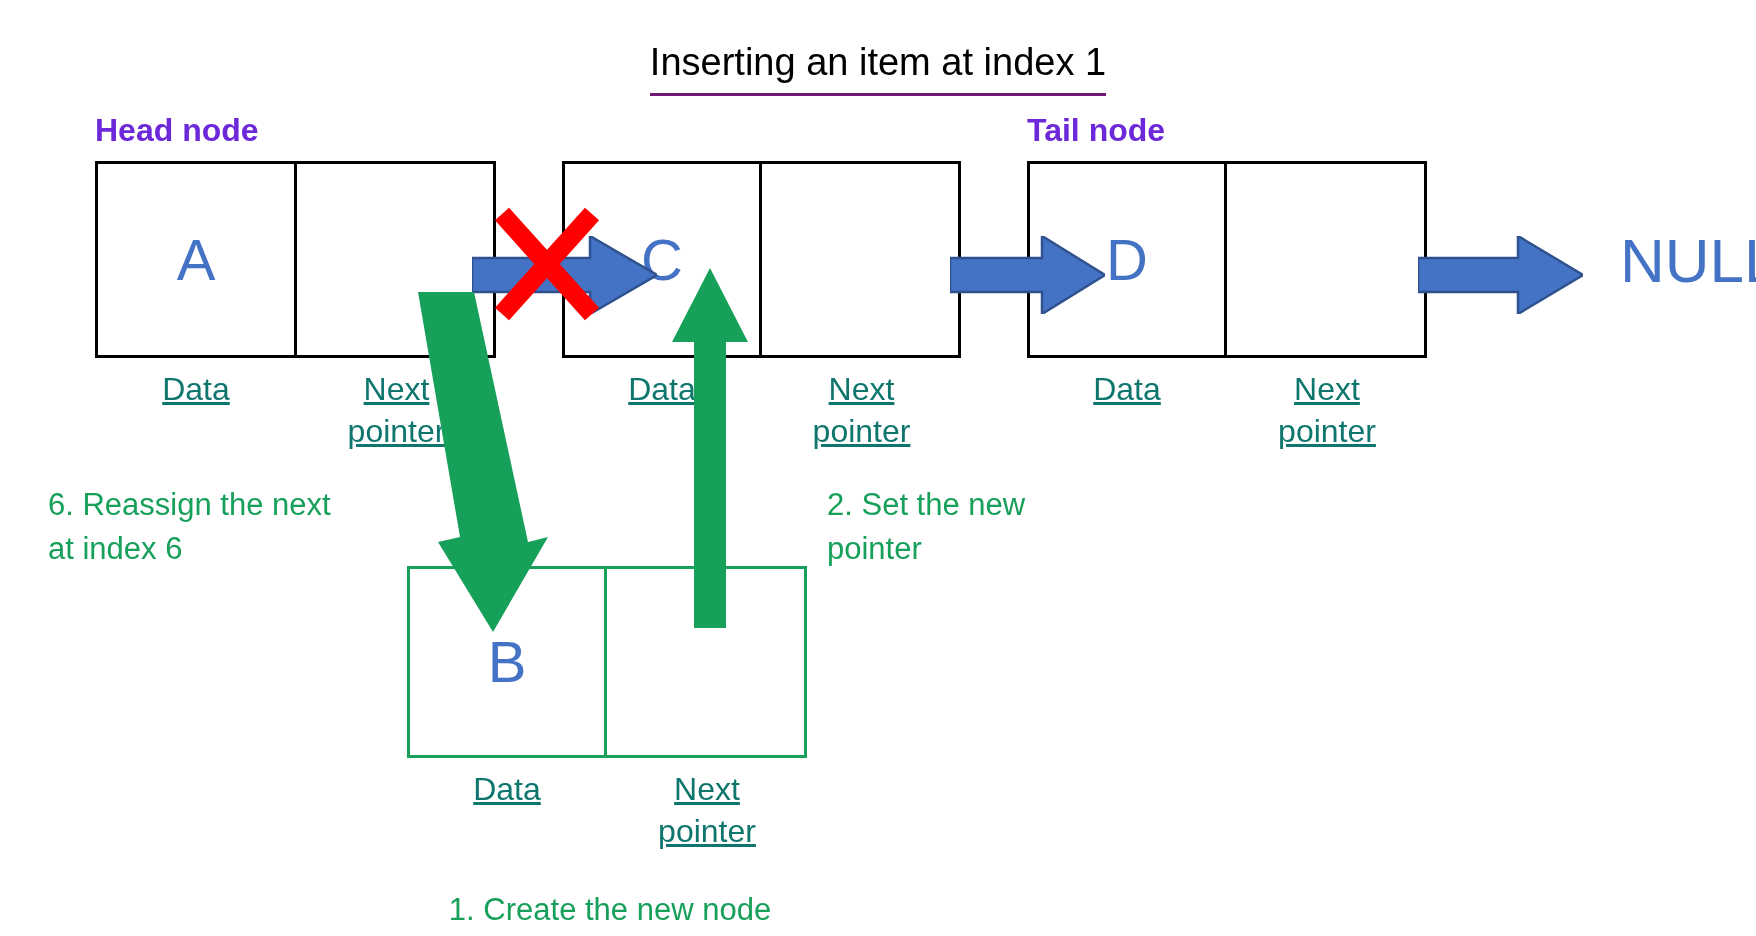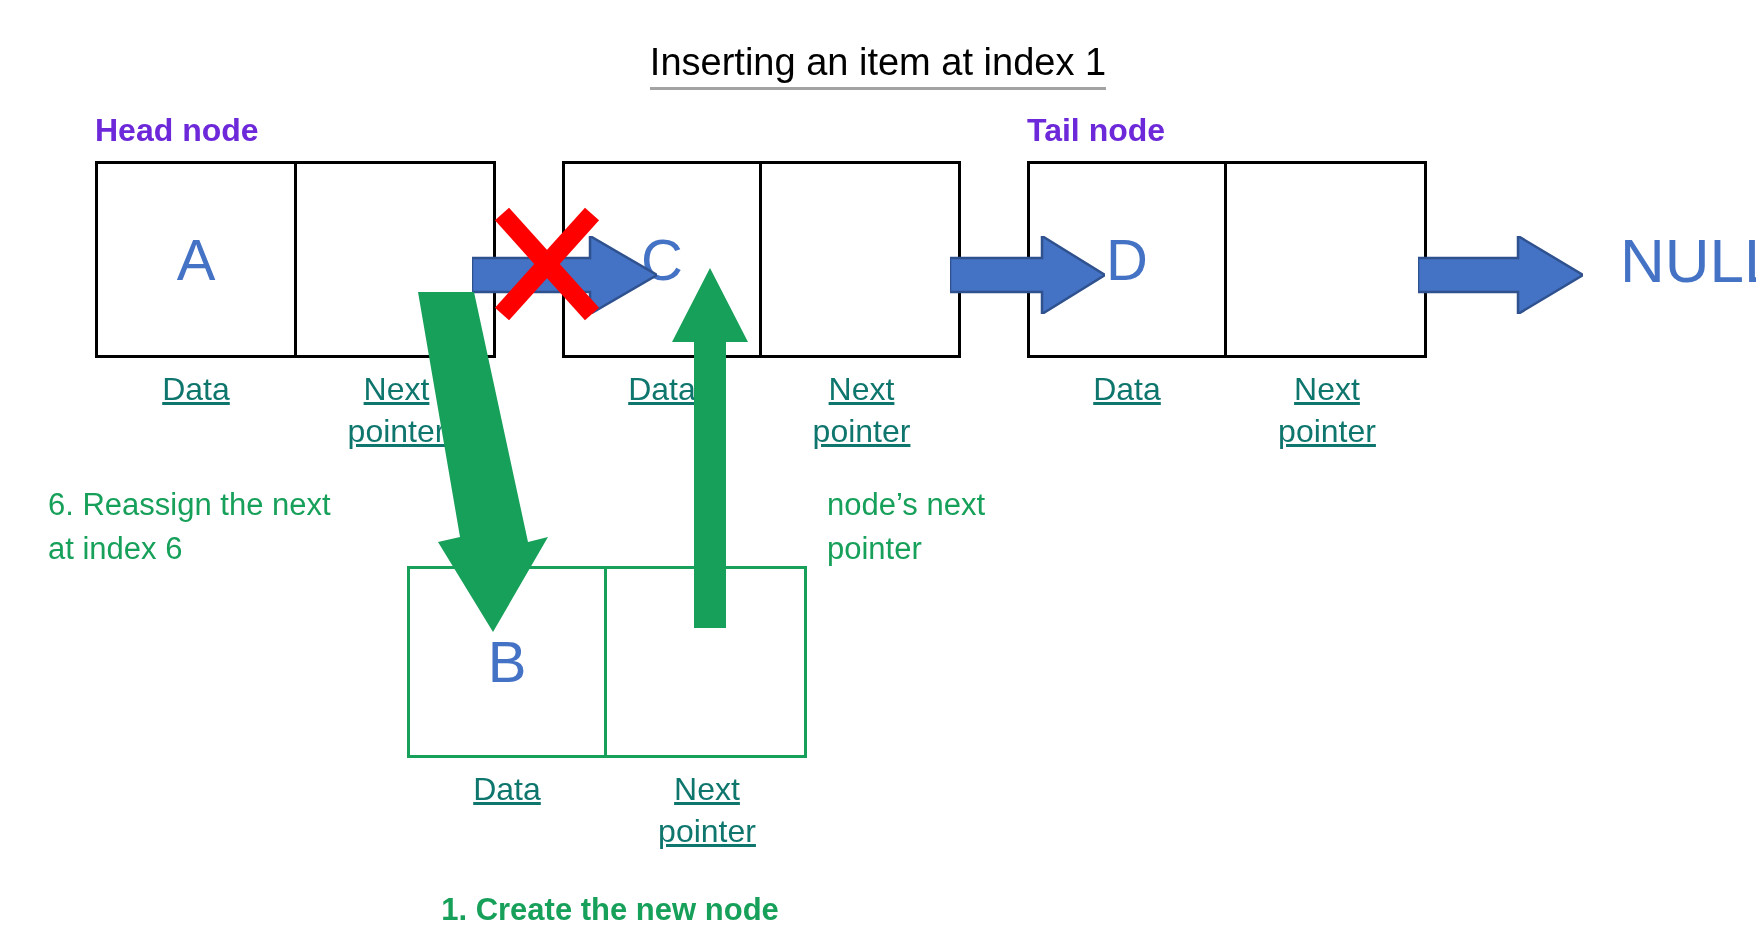--- a/index.html
+++ b/index.html
@@ -25,22 +25,22 @@
     left: 0;
     top: 42px;
     width: 1756px;
     text-align: center;
     font-size: 38px;
     line-height: 1.1;
     color: #000;
     letter-spacing: 0px;
   }
   #diagram-title span.underlined {
-    border-bottom: 3px solid #a3a3a3;
-    padding-bottom: 4px;
+    border-bottom: 3px solid #701a75;
+    padding-bottom: 10px;
   }
 
   
   .node-caption {
     font-size: 32px;
     font-weight: bold;
     color: #6d28d9;
     text-align: left;
     white-space: nowrap;
   }
@@ -200,21 +200,21 @@
   <svg class="abs green-arrow" style="left:672px; top:268px;" width="76" height="360" viewBox="0 0 76 360">
     <polygon points="38,0 76,74 54,74 54,360 22,360 22,74 0,74" fill="#17a05a"></polygon>
   </svg>
 
   <div class="abs annotation" style="left:48px; top:483px; width:360px;">
     <div>6. Reassign the next</div>
     <div>at index 6</div>
   </div>
 
   <div class="abs annotation" style="left:827px; top:483px; width:280px;">
-    <div>node’s next</div>
-    <div>pointer</div>
-  </div>
-
-  <div class="abs annotation centered" style="left:330px; top:888px; width:560px;font-weight:bold;">
+    <div>2. Set the new</div>
+    <div>pointer</div>
+  </div>
+
+  <div class="abs annotation centered" style="left:330px; top:888px; width:560px;">
     <div>1. Create the new node</div>
   </div>
 
 </div>
 
 </body></html>

